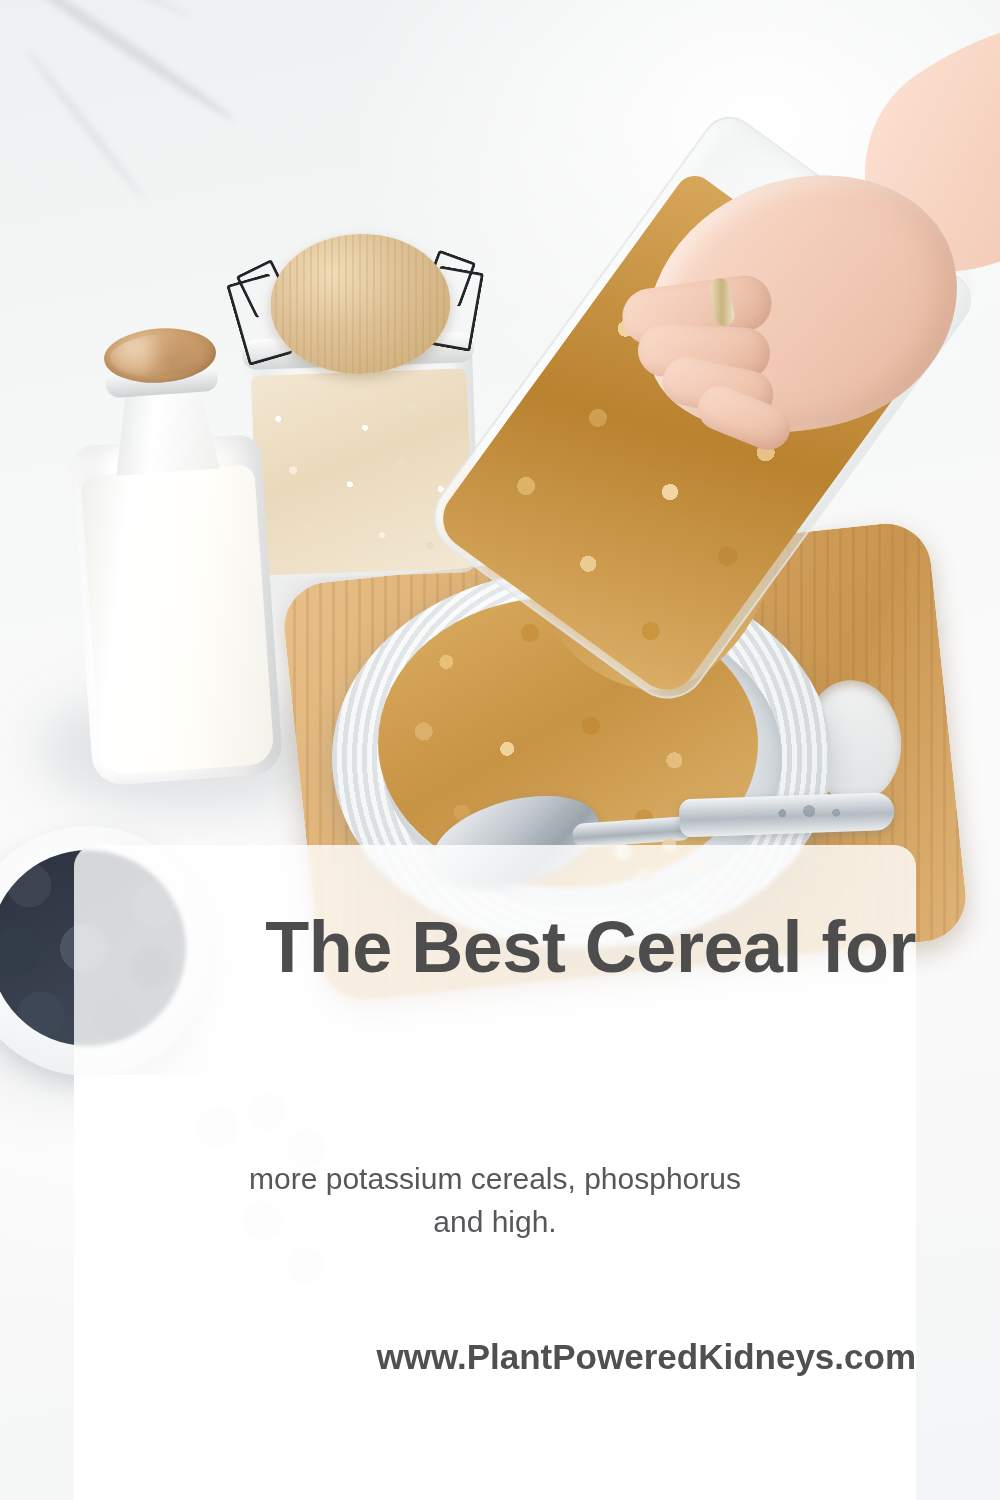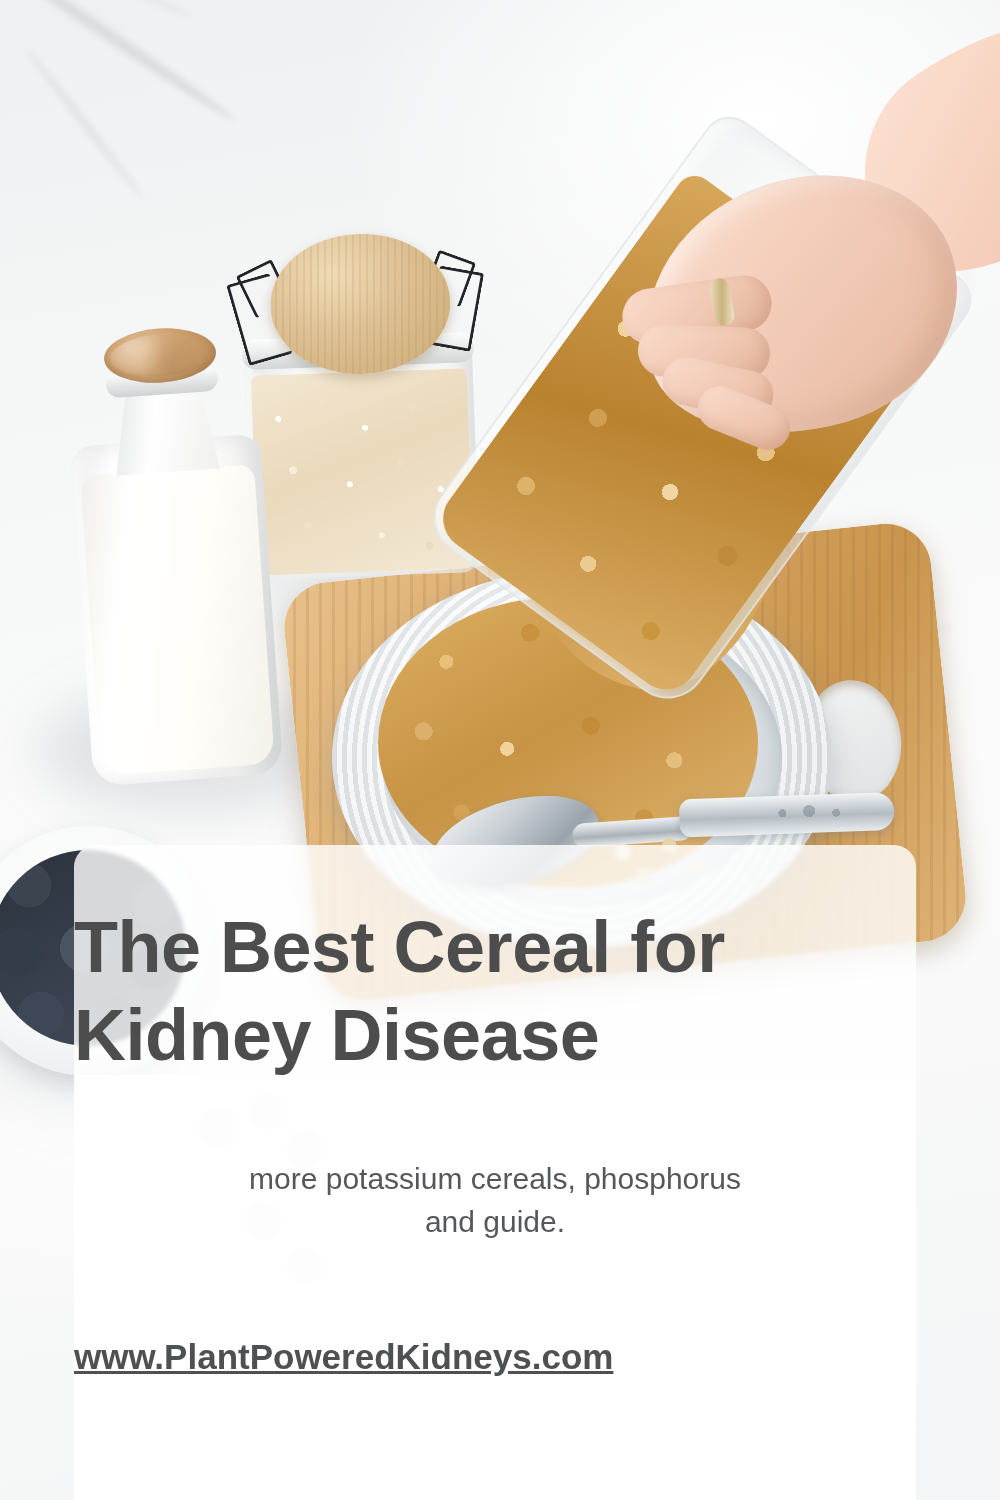--- a/index.html
+++ b/index.html
@@ -304,44 +304,43 @@
   }
   .overlay-strong{
     position:absolute;left:74px;top:1075px;width:842px;height:425px;
     background:rgba(255,255,255,.93);
   }
 
   .textblock{position:absolute;left:74px;top:845px;width:842px;height:655px;}
 
   .title{
     position:absolute;left:0;right:0;top:58px;
-    text-align:left;
+    text-align:right;
     font-size:72px;line-height:88px;
     font-weight:700;
     letter-spacing:-.5px;
     color:#4d4d4d;
   }
   .title .ln{display:block;}
 
   .subtitle{
     position:absolute;left:60px;right:60px;top:312px;
     text-align:center;
     font-size:30px;line-height:43px;
     font-weight:400;
     color:#55575a;
   }
   .subtitle .ln{display:block;}
 
   .url{
     position:absolute;left:0;right:0;top:492px;
-    text-align:left;
+    text-align:right;
     font-size:35px;
     font-weight:700;
     color:#4f5052;
-    text-decoration:underline;
   }
 </style>
 </head>
 <body>
 
 <div class="pin">
 
   <div class="bg">
     <div class="vein v1"></div>
     <div class="vein v2"></div>
@@ -418,25 +417,24 @@
   <div class="scatter s4"></div>
   <div class="scatter s5"></div>
 
   <div class="overlay"></div>
   <div class="overlay-strong"></div>
 
   <div class="textblock">
 
     <div class="title">
       <span class="ln">The Best Cereal for</span>
-      <span class="ln">Kidney Disease</span>
     </div>
 
     <div class="subtitle">
       <span class="ln">more potassium cereals, phosphorus</span>
-      <span class="ln">and guide.</span>
+      <span class="ln">and high.</span>
     </div>
 
     <div class="url">www.PlantPoweredKidneys.com</div>
 
   </div>
 
 </div>
 
 </body></html>

